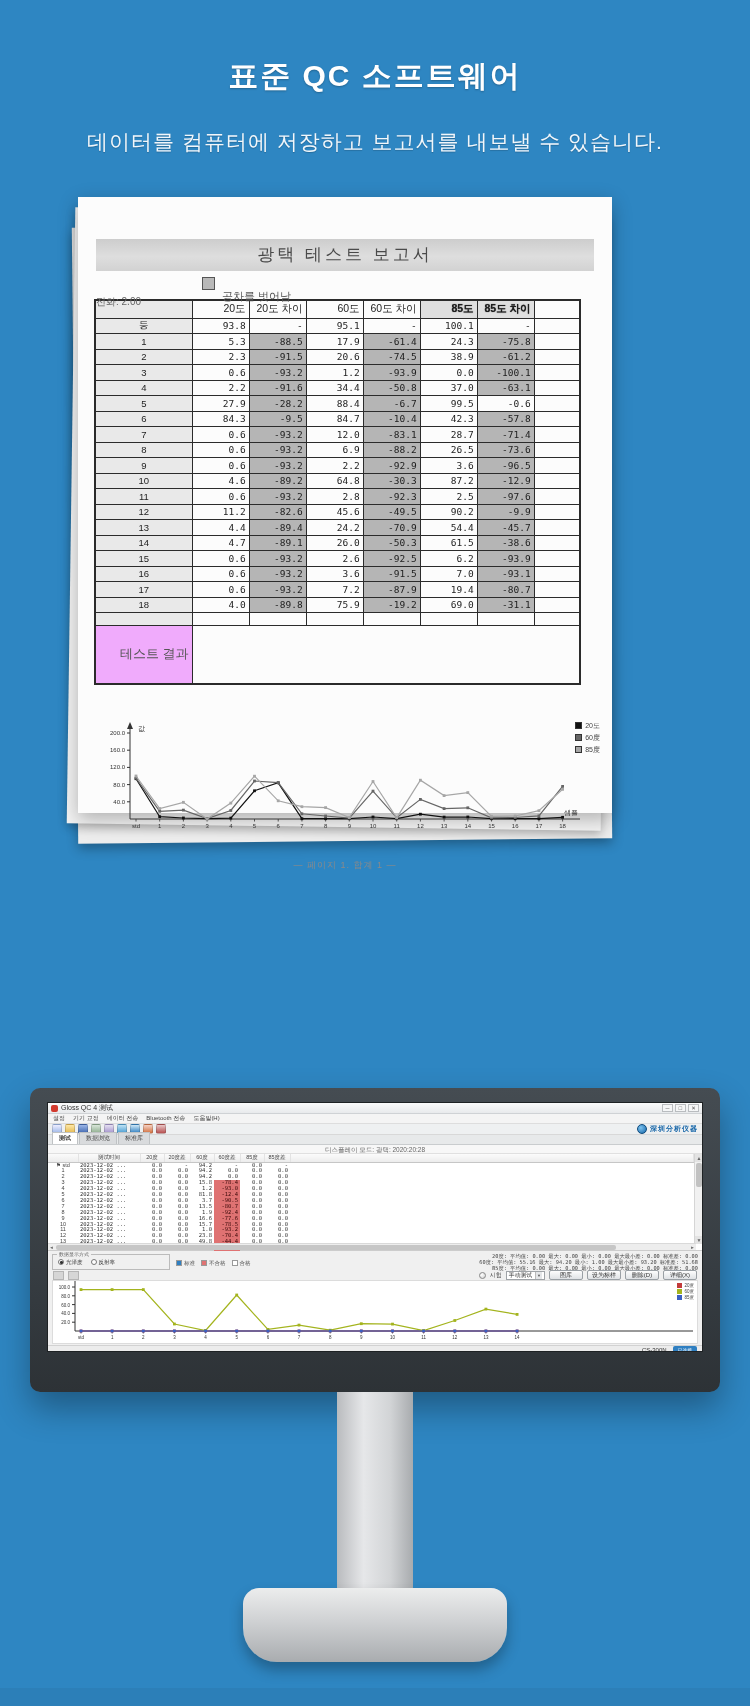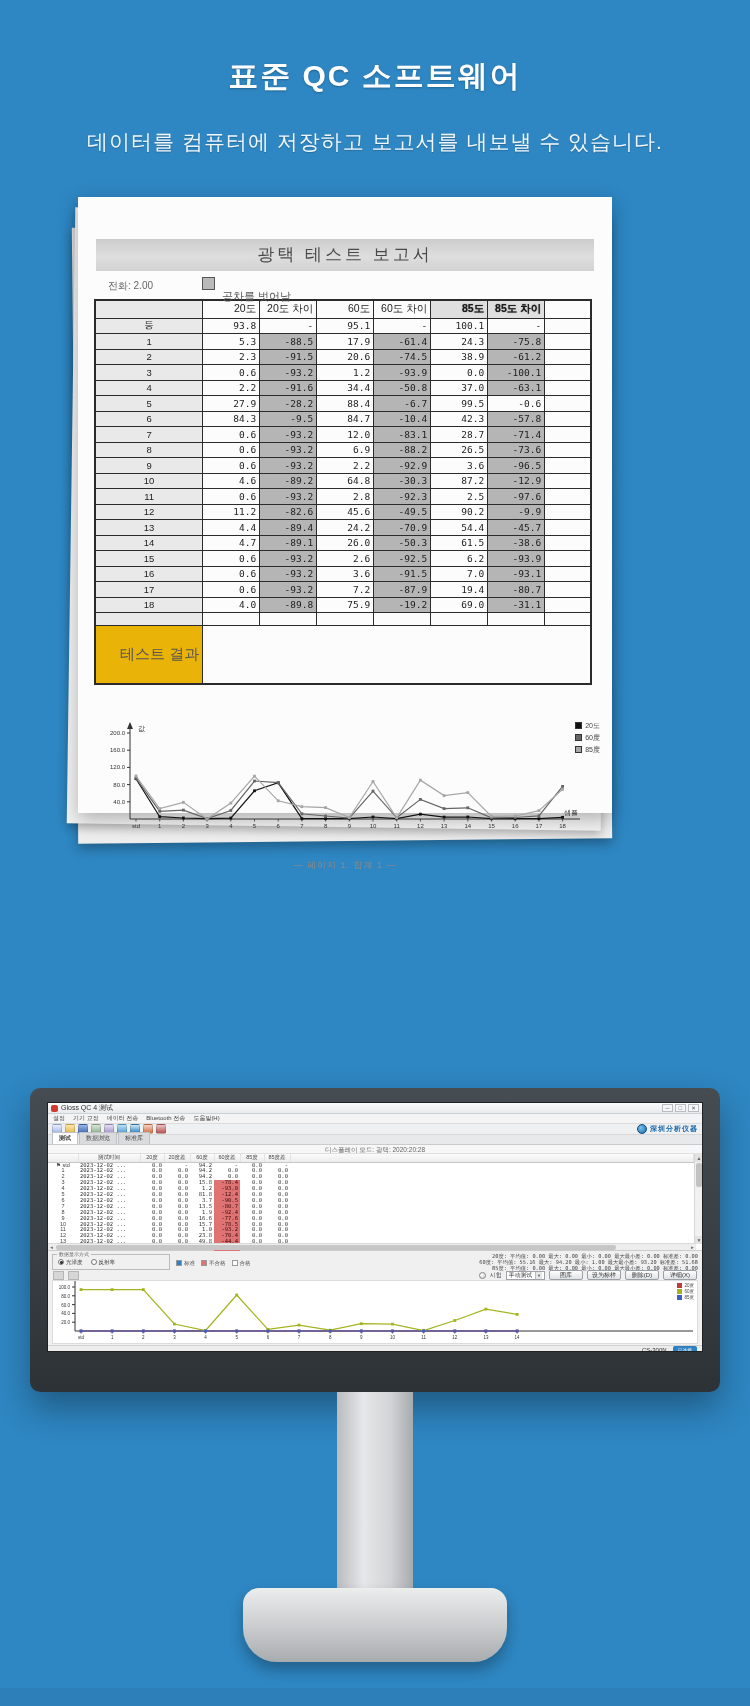--- a/index.html
+++ b/index.html
@@ -46,41 +46,41 @@
   .fld .uline { display:block; border-bottom:2px solid #4a4a4a; margin-top:3px; }
   .f-inspector { left:6px; top:8px; font-size:8px; color:#888; }
   .f-inspector .uline { width:218px; margin-left:18px; }
   .f-model { left:300px; top:2px; font-size:12.5px; }
   .f-model .uline { width:150px; margin-left:60px; }
   .f-party { left:6px; top:56px; font-size:9px; color:#777; }
   .f-party .uline { width:210px; margin-left:24px; }
   .f-date { left:300px; top:52px; font-size:12.5px; }
   .f-date .uline { width:110px; margin-left:76px; }
   .tol-row { margin:4px 16px 4px 16px; height:20px; position:relative; font-size:10px; color:#666; }
-  .tol-label { position:absolute; left:2px; top:4px;margin-left:12px; }
+  .tol-label { position:absolute; left:2px; top:20px; }
   .tol-check { position:absolute; left:108px; top:2px; width:13px; height:13px;
     background:#b9b9b9; border:1.5px solid #555; }
   .tol-check-label { position:absolute; left:128px; top:14px; font-size:11px; color:#555; }
   table.rep { border-collapse:collapse; margin:2px 0 0 16px; table-layout:fixed; }
   table.rep td, table.rep th {
     border:1px solid #2b2b2b; height:15.5px; font-size:9.5px; padding:0 3px;
     font-family:"DejaVu Sans Mono",monospace; color:#1d1d1d; overflow:hidden; white-space:nowrap;
   }
   table.rep { border:2px solid #2b2b2b; }
   table.rep .c-label { width:86px; background:#e9e9e9; text-align:center;
     font-family:"Liberation Sans",sans-serif; }
   table.rep .c-num { width:57px; text-align:right; }
   table.rep .c-tail { width:46px; }
   table.rep thead th { font-family:"Liberation Sans",sans-serif; font-size:10.5px;
     font-weight:normal; text-align:center; height:18px; }
   table.rep thead th.hd85 { font-weight:bold; text-shadow:0 0 1px #444; background:#dfdfdf;text-align:right; }
   table.rep td.oot { background:#b5b5b5; }
   table.rep tr.spacer td { height:13px; }
   table.rep tr.result-row td { height:58px; }
-  table.rep tr.result-row .c-label { font-size:15px; color:#555; background:#eab308;padding-left:24px; }
+  table.rep tr.result-row .c-label { font-size:13px; color:#555; background:#f0abfc;padding-left:24px; }
   
   .rep-chart-wrap { position:relative; margin:30px 6px 0 14px; height:134px; }
   .rep-legend { position:absolute; right:6px; top:6px; font-size:7px; color:#444; }
   .rep-legend div { margin-bottom:2px; display:flex; align-items:center; }
   .rep-legend .chip { width:7px; height:7px; margin-right:3px; border:1px solid #333; display:inline-block; }
   .rep-footer { text-align:center; font-size:9px; color:#8a8a8a; margin-top:10px; letter-spacing:1px; }
   
   .monitor-frame {
     position:absolute; left:30px; top:1088px; width:690px; height:304px;
     background:linear-gradient(180deg,#454c52 0%,#343a3f 70%,#2d3236 100%);

